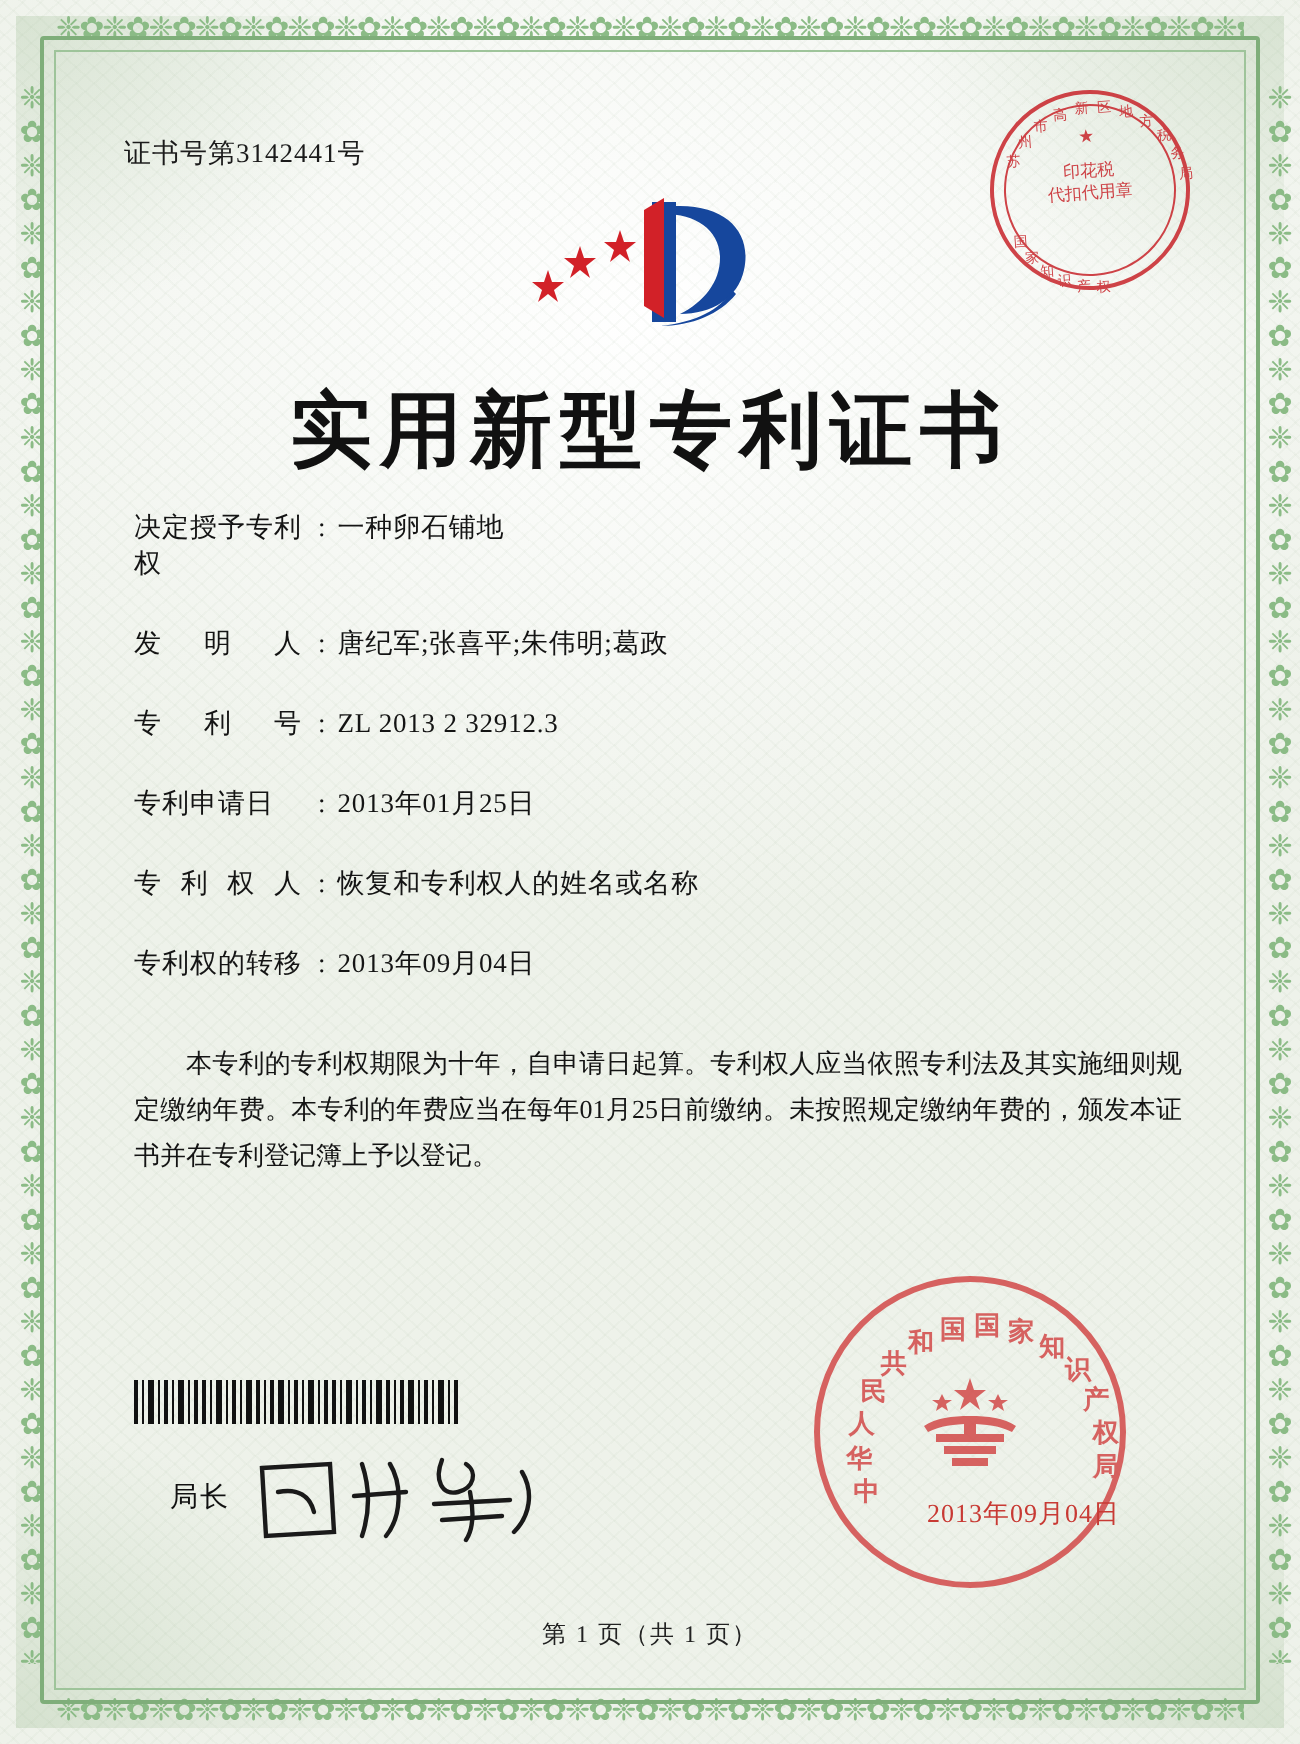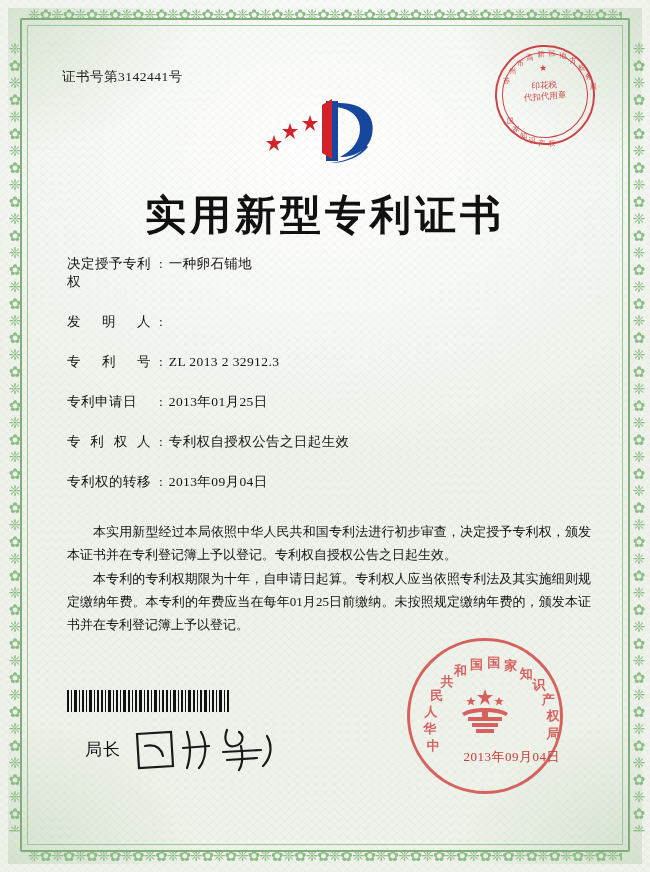--- a/index.html
+++ b/index.html
@@ -210,21 +210,21 @@
   }
 
   .signature-block {
     position: absolute;
     bottom: 62px;
     left: 40px;
     display: flex;
     align-items: center;
   }
   .sig-label {
-    font-size: 17px;
+    font-size: 14px;
     color: #111;
     margin-right: 10px;
     letter-spacing: 1px;
     text-align: center;
   }
   .sig-mark {
     width: 150px;
     height: 46px;
   }
 
@@ -356,20 +356,21 @@
         <div class="field-value">一种卵石铺地</div>
       </div>
 
       <div class="field-row">
         <div class="field-label spread">
           <span>发</span>
             <span>明</span>
             <span>人</span>
         </div>
         <div class="field-colon">:</div>
+        <div class="field-value">唐纪军;张喜平;朱伟明;葛政</div>
       </div>
 
       <div class="field-row">
         <div class="field-label spread">
           <span>专</span>
             <span>利</span>
             <span>号</span>
         </div>
         <div class="field-colon">:</div>
         <div class="field-value">ZL 2013 2 32912.3</div>
@@ -382,33 +383,32 @@
       </div>
 
       <div class="field-row">
         <div class="field-label spread">
           <span>专</span>
             <span>利</span>
             <span>权</span>
             <span>人</span>
         </div>
         <div class="field-colon">:</div>
-        <div class="field-value">专利权自授权公告之日起生效</div>
+        <div class="field-value">恢复和专利权人的姓名或名称</div>
       </div>
 
       <div class="field-row">
         <div class="field-label">专利权的转移</div>
         <div class="field-colon">:</div>
         <div class="field-value">2013年09月04日</div>
       </div>
 
     </div>
 
     <div class="paragraphs">
-      <p>本实用新型经过本局依照中华人民共和国专利法进行初步审查，决定授予专利权，颁发本证书并在专利登记簿上予以登记。专利权自授权公告之日起生效。</p>
       <p>本专利的专利权期限为十年，自申请日起算。专利权人应当依照专利法及其实施细则规定缴纳年费。本专利的年费应当在每年01月25日前缴纳。未按照规定缴纳年费的，颁发本证书并在专利登记簿上予以登记。</p>
     </div>
 
     <div class="barcode">
       <svg viewBox="0 0 165 22" width="165" height="22" preserveAspectRatio="none">
         <g fill="#111">
           <rect x="0" y="0" width="2" height="22"></rect>
             <rect x="4" y="0" width="1" height="22"></rect>
           <rect x="7" y="0" width="3" height="22"></rect>
             <rect x="12" y="0" width="1" height="22"></rect>
@@ -503,15 +503,16 @@
             <rect x="22" y="46" width="18" height="4"></rect>
             <rect x="28" y="26" width="6" height="10"></rect>
             <path d="M8,30 C14,26 22,25 31,25 C40,25 48,26 54,30 L52,33 C46,30 39,29 31,29 C23,29 16,30 10,33 Z"></path>
           </g>
         </svg>
       </div>
     </div>
 
     <div class="stamp-date">2013年09月04日</div>
 
+    <div class="page-footer">第 1 页（共 1 页）</div>
 
   </div>
 </div>
 
 </body></html>

